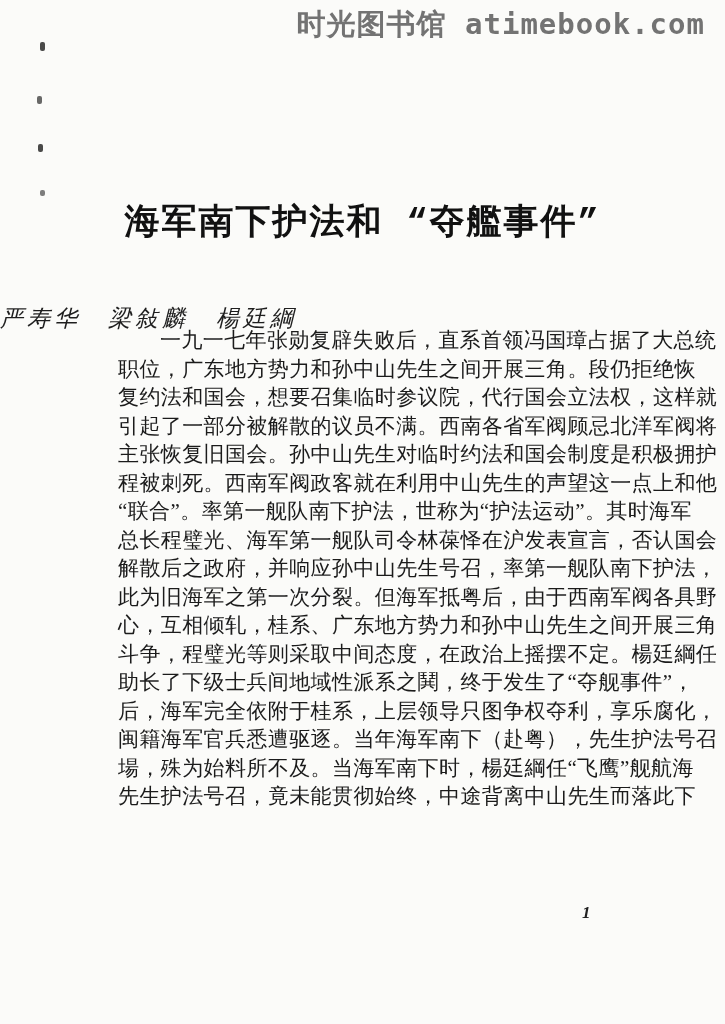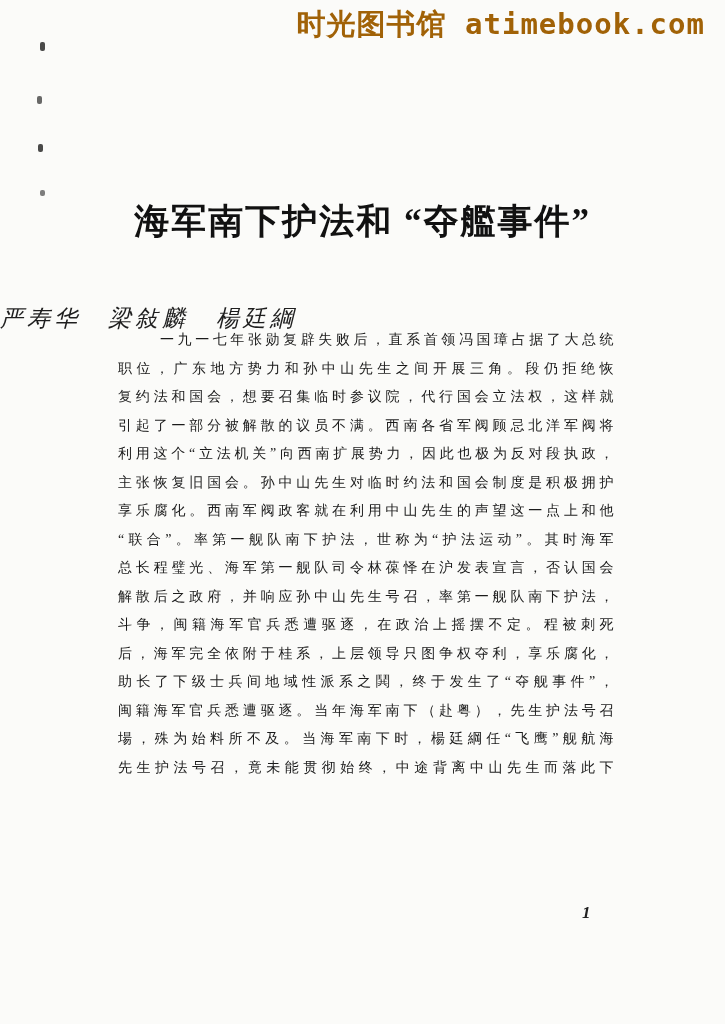--- a/index.html
+++ b/index.html
@@ -11,21 +11,21 @@
     font-family:"Liberation Serif", serif;
     color:#1b1b1b;
   }
   .watermark{
     position:absolute;
     top:5px;right:20px;
     font-family:"DejaVu Sans Mono", monospace;
     font-weight:bold;
     font-size:29px;
     letter-spacing:1px;
-    color:#a16207;
+    color:#737373;
     white-space:nowrap;
   }
   .speck{
     position:absolute;
     width:5px;height:9px;
     background:#2a2a2a;
     border-radius:2px;
     opacity:.85;
   }
   .speck.s1{left:40px;top:42px;}
@@ -35,37 +35,38 @@
   .doc-title{
     position:absolute;
     left:0;top:198px;
     width:725px;
     text-align:center;
     font-size:35px;
     font-weight:bold;
     letter-spacing:2px;
     margin:0;
     color:#111;
+    font-family:Liberation Mono, monospace;
   }
   .authors{
     position:absolute;
     left:0;top:263px;
     width:725px;
     text-align:left;
     font-size:23px;
     font-style:italic;
     letter-spacing:4px;
     color:#1e1e1e;
     margin-top:40px;
   }
   .body-text{
     position:absolute;
     left:118px;top:326px;
     width:496px;
-    font-size:14px;
+    font-size:21px;
     line-height:28.5px;
     font-weight:500;
   }
   .body-line{
     text-align:justify;
     text-align-last:justify;
     height:28.5px;
     white-space:nowrap;
     letter-spacing:.4px;
   }
@@ -93,29 +94,30 @@
 
   <h1 class="doc-title">海军南下护法和 “夺艦事件”</h1>
 
   <div class="authors">严寿华　梁敍麟　楊廷綱</div>
 
   <div class="body-text">
     <div class="body-line indent">一九一七年张勋复辟失败后，直系首领冯国璋占据了大总统</div>
     <div class="body-line">职位，广东地方势力和孙中山先生之间开展三角。段仍拒绝恢</div>
     <div class="body-line">复约法和国会，想要召集临时参议院，代行国会立法权，这样就</div>
     <div class="body-line">引起了一部分被解散的议员不满。西南各省军阀顾忌北洋军阀将</div>
-    <div class="body-line">利用这个“立法机关”向西南扩展势力，因此也极为反对段执政，</div>
     <div class="body-line">主张恢复旧国会。孙中山先生对临时约法和国会制度是积极拥护</div>
-    <div class="body-line">享乐腐化。西南军阀政客就在利用中山先生的声望这一点上和他</div>
+    <div class="body-line">程被刺死。西南军阀政客就在利用中山先生的声望这一点上和他</div>
     <div class="body-line">“联合”。率第一舰队南下护法，世称为“护法运动”。其时海军</div>
     <div class="body-line">总长程璧光、海军第一舰队司令林葆怿在沪发表宣言，否认国会</div>
     <div class="body-line">解散后之政府，并响应孙中山先生号召，率第一舰队南下护法，</div>
-    <div class="body-line">斗争，闽籍海军官兵悉遭驱逐，在政治上摇摆不定。程被刺死</div>
+    <div class="body-line">此为旧海军之第一次分裂。但海军抵粤后，由于西南军阀各具野</div>
+    <div class="body-line">心，互相倾轧，桂系、广东地方势力和孙中山先生之间开展三角</div>
+    <div class="body-line">斗争，程璧光等则采取中间态度，在政治上摇摆不定。楊廷綱任</div>
+    <div class="body-line">助长了下级士兵间地域性派系之鬨，终于发生了“夺舰事件”，</div>
     <div class="body-line">后，海军完全依附于桂系，上层领导只图争权夺利，享乐腐化，</div>
-    <div class="body-line">助长了下级士兵间地域性派系之鬨，终于发生了“夺舰事件”，</div>
     <div class="body-line">闽籍海军官兵悉遭驱逐。当年海军南下（赴粤），先生护法号召</div>
     <div class="body-line">場，殊为始料所不及。当海军南下时，楊廷綱任“飞鹰”舰航海</div>
     <div class="body-line">先生护法号召，竟未能贯彻始终，中途背离中山先生而落此下</div>
   </div>
 
   <div class="page-number">1</div>
 
 </div>
 
 </body></html>

